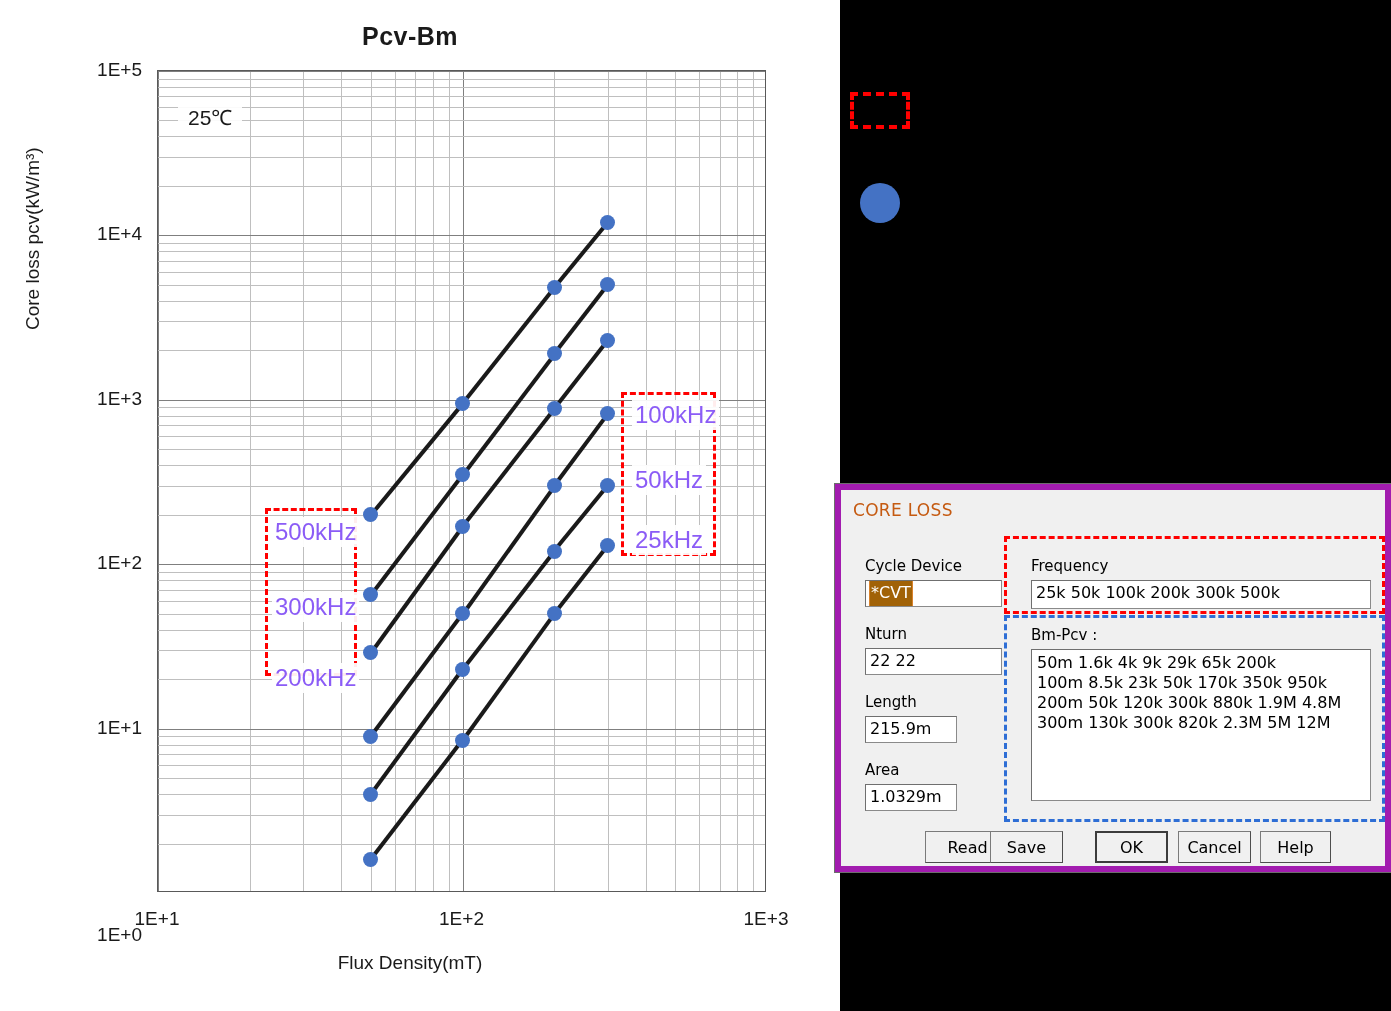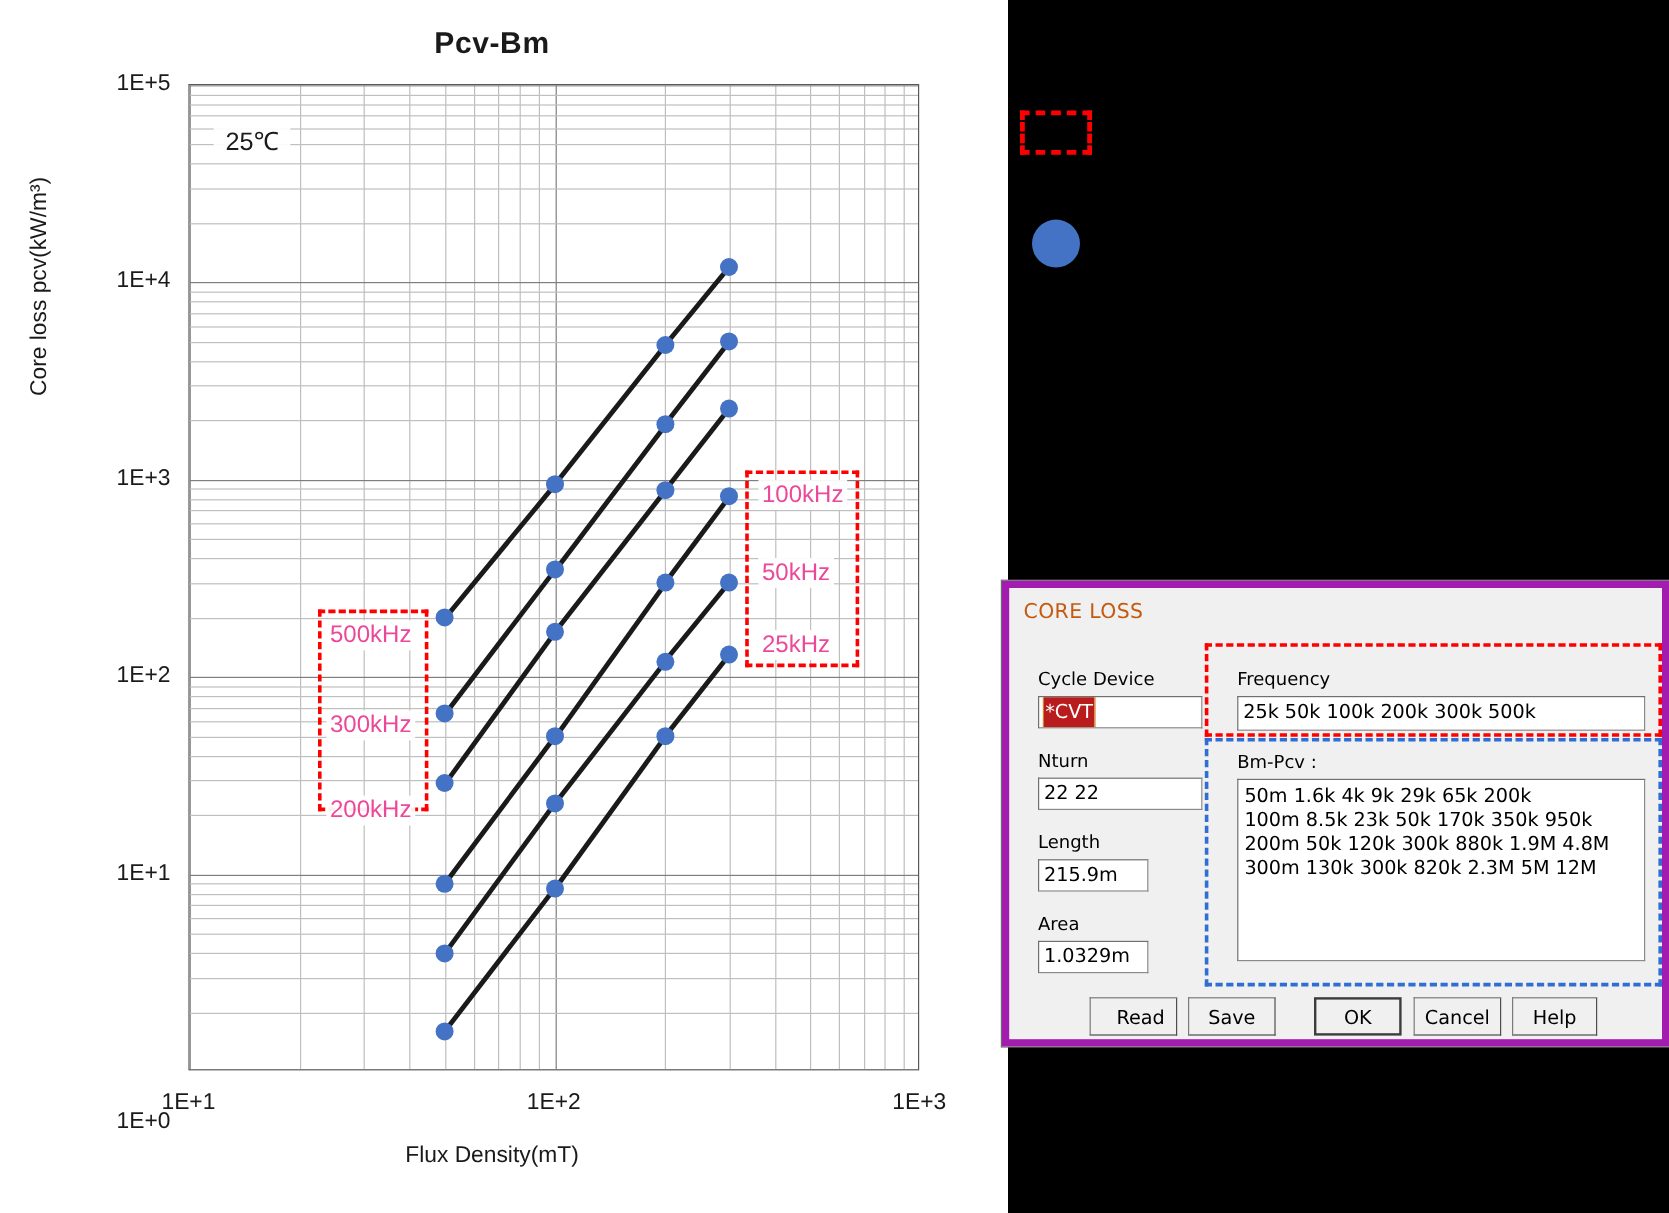--- a/index.html
+++ b/index.html
@@ -16,36 +16,36 @@
   .ytick-lbl{position:absolute;font-size:19px;color:#1a1a1a;text-align:right;width:100px;left:42px;}
   .xtick-lbl{position:absolute;font-size:19px;color:#1a1a1a;text-align:center;width:120px;top:908px;}
   #ytitle{position:absolute;left:22px;top:330px;font-size:19px;color:#1a1a1a;transform:rotate(-90deg);transform-origin:left top;white-space:nowrap;}
   #xtitle{position:absolute;left:0;top:952px;width:820px;text-align:center;font-size:19px;color:#1a1a1a;}
 
   .temp-badge{position:absolute;left:178px;top:100px;background:rgba(255,255,255,.92);padding:3px 10px;font-size:21px;color:#1a1a1a;z-index:9;}
 
   .pt{position:absolute;width:15px;height:15px;margin-left:-7.5px;margin-top:-7.5px;border-radius:50%;background:#4472c4;z-index:7;}
   .seg{position:absolute;height:4px;background:#1a1a1a;transform-origin:0 50%;z-index:6;}
 
-  .freq-lbl{position:absolute;background:rgba(255,255,255,.93);font-size:20px;color:#ec4899;white-space:nowrap;padding:1px 3px;z-index:12;}
+  .freq-lbl{position:absolute;background:rgba(255,255,255,.93);font-size:24px;color:#8b5cf6;white-space:nowrap;padding:1px 3px;z-index:12;}
   .dash-red{position:absolute;border:3px dashed #ff0000;box-sizing:border-box;z-index:11;}
 
   
   #black-panel{position:absolute;left:840px;top:0;width:551px;height:1011px;background:#000;}
   #hl-box-top{position:absolute;left:850px;top:92px;width:60px;height:37px;border:4px dashed #ff0000;box-sizing:border-box;}
   #blue-dot{position:absolute;left:860px;top:183px;width:40px;height:40px;border-radius:50%;background:#4472c4;}
 
   
   #dialog{position:absolute;left:835px;top:484px;width:556px;height:388px;background:#f0f0f0;border:6px solid #a21caf;box-shadow:0 0 0 1px #6d6d6d;box-sizing:border-box;font-family:"DejaVu Sans",sans-serif;}
   #dlg-title{position:absolute;left:12px;top:10px;font-size:17px;color:#c55a11;letter-spacing:.3px;}
   .dlg-lbl{position:absolute;font-size:15px;color:#000;}
   .dlg-input{position:absolute;background:#fff;border:1px solid #8a8a8a;border-top-color:#6f6f6f;border-left-color:#6f6f6f;box-sizing:border-box;font-size:16px;color:#000;padding:2px 4px;overflow:hidden;white-space:nowrap;}
   .dlg-btn{position:absolute;height:32px;background:#f0f0f0;border:1px solid #7a7a7a;border-right-color:#4d4d4d;border-bottom-color:#4d4d4d;box-sizing:border-box;font-size:16px;color:#000;font-family:"DejaVu Sans",sans-serif;display:flex;align-items:center;justify-content:center;}
   .dlg-btn.default{border:2px solid #3c3c3c;}
-  #sel-text{background:#b91c1c;color:#fff;outline:1px solid #d9822b;padding:4px 1px;}
+  #sel-text{background:#a16207;color:#fff;outline:1px solid #d9822b;padding:4px 1px;}
   #bm-pcv-area{position:absolute;background:#fff;border:1px solid #8a8a8a;border-top-color:#6f6f6f;border-left-color:#6f6f6f;box-sizing:border-box;font-size:16px;line-height:20px;color:#000;padding:3px 5px;overflow:hidden;}
   #dlg-red-box{position:absolute;border:3px dashed #ff0000;box-sizing:border-box;}
   #dlg-blue-box{position:absolute;border:3px dashed #2e6ed5;box-sizing:border-box;}
 </style>
 </head>
 <body>
 
 <div id="chart-panel">
 
   <div id="chart-title">Pcv-Bm</div>
@@ -216,21 +216,21 @@
   <div class="dlg-input" style="left:190px;top:90px;width:340px;height:29px;">25k 50k 100k 200k 300k 500k</div>
 
   <div class="dlg-lbl" style="left:190px;top:136px;">Bm-Pcv :</div>
   <div id="bm-pcv-area" style="left:190px;top:159px;width:340px;height:152px;">
       <div>50m 1.6k 4k 9k 29k 65k 200k</div>
       <div>100m 8.5k 23k 50k 170k 350k 950k</div>
       <div>200m 50k 120k 300k 880k 1.9M 4.8M</div>
       <div>300m 130k 300k 820k 2.3M 5M 12M</div>
     </div>
 
-  <div class="dlg-btn" style="left:67px;top:341px;width:73px;padding-left:12px;">Read</div>
+  <div class="dlg-btn" style="left:84px;top:341px;width:73px;padding-left:12px;">Read</div>
   <div class="dlg-btn" style="left:149px;top:341px;width:73px;">Save</div>
   <div class="dlg-btn default" style="left:254px;top:341px;width:73px;">OK</div>
   <div class="dlg-btn" style="left:337px;top:341px;width:73px;">Cancel</div>
   <div class="dlg-btn" style="left:419px;top:341px;width:71px;">Help</div>
 
   <div id="dlg-red-box" style="left:163px;top:46px;width:381px;height:78px;"></div>
   <div id="dlg-blue-box" style="left:163px;top:125px;width:381px;height:207px;"></div>
 </div>
 
 </body></html>

